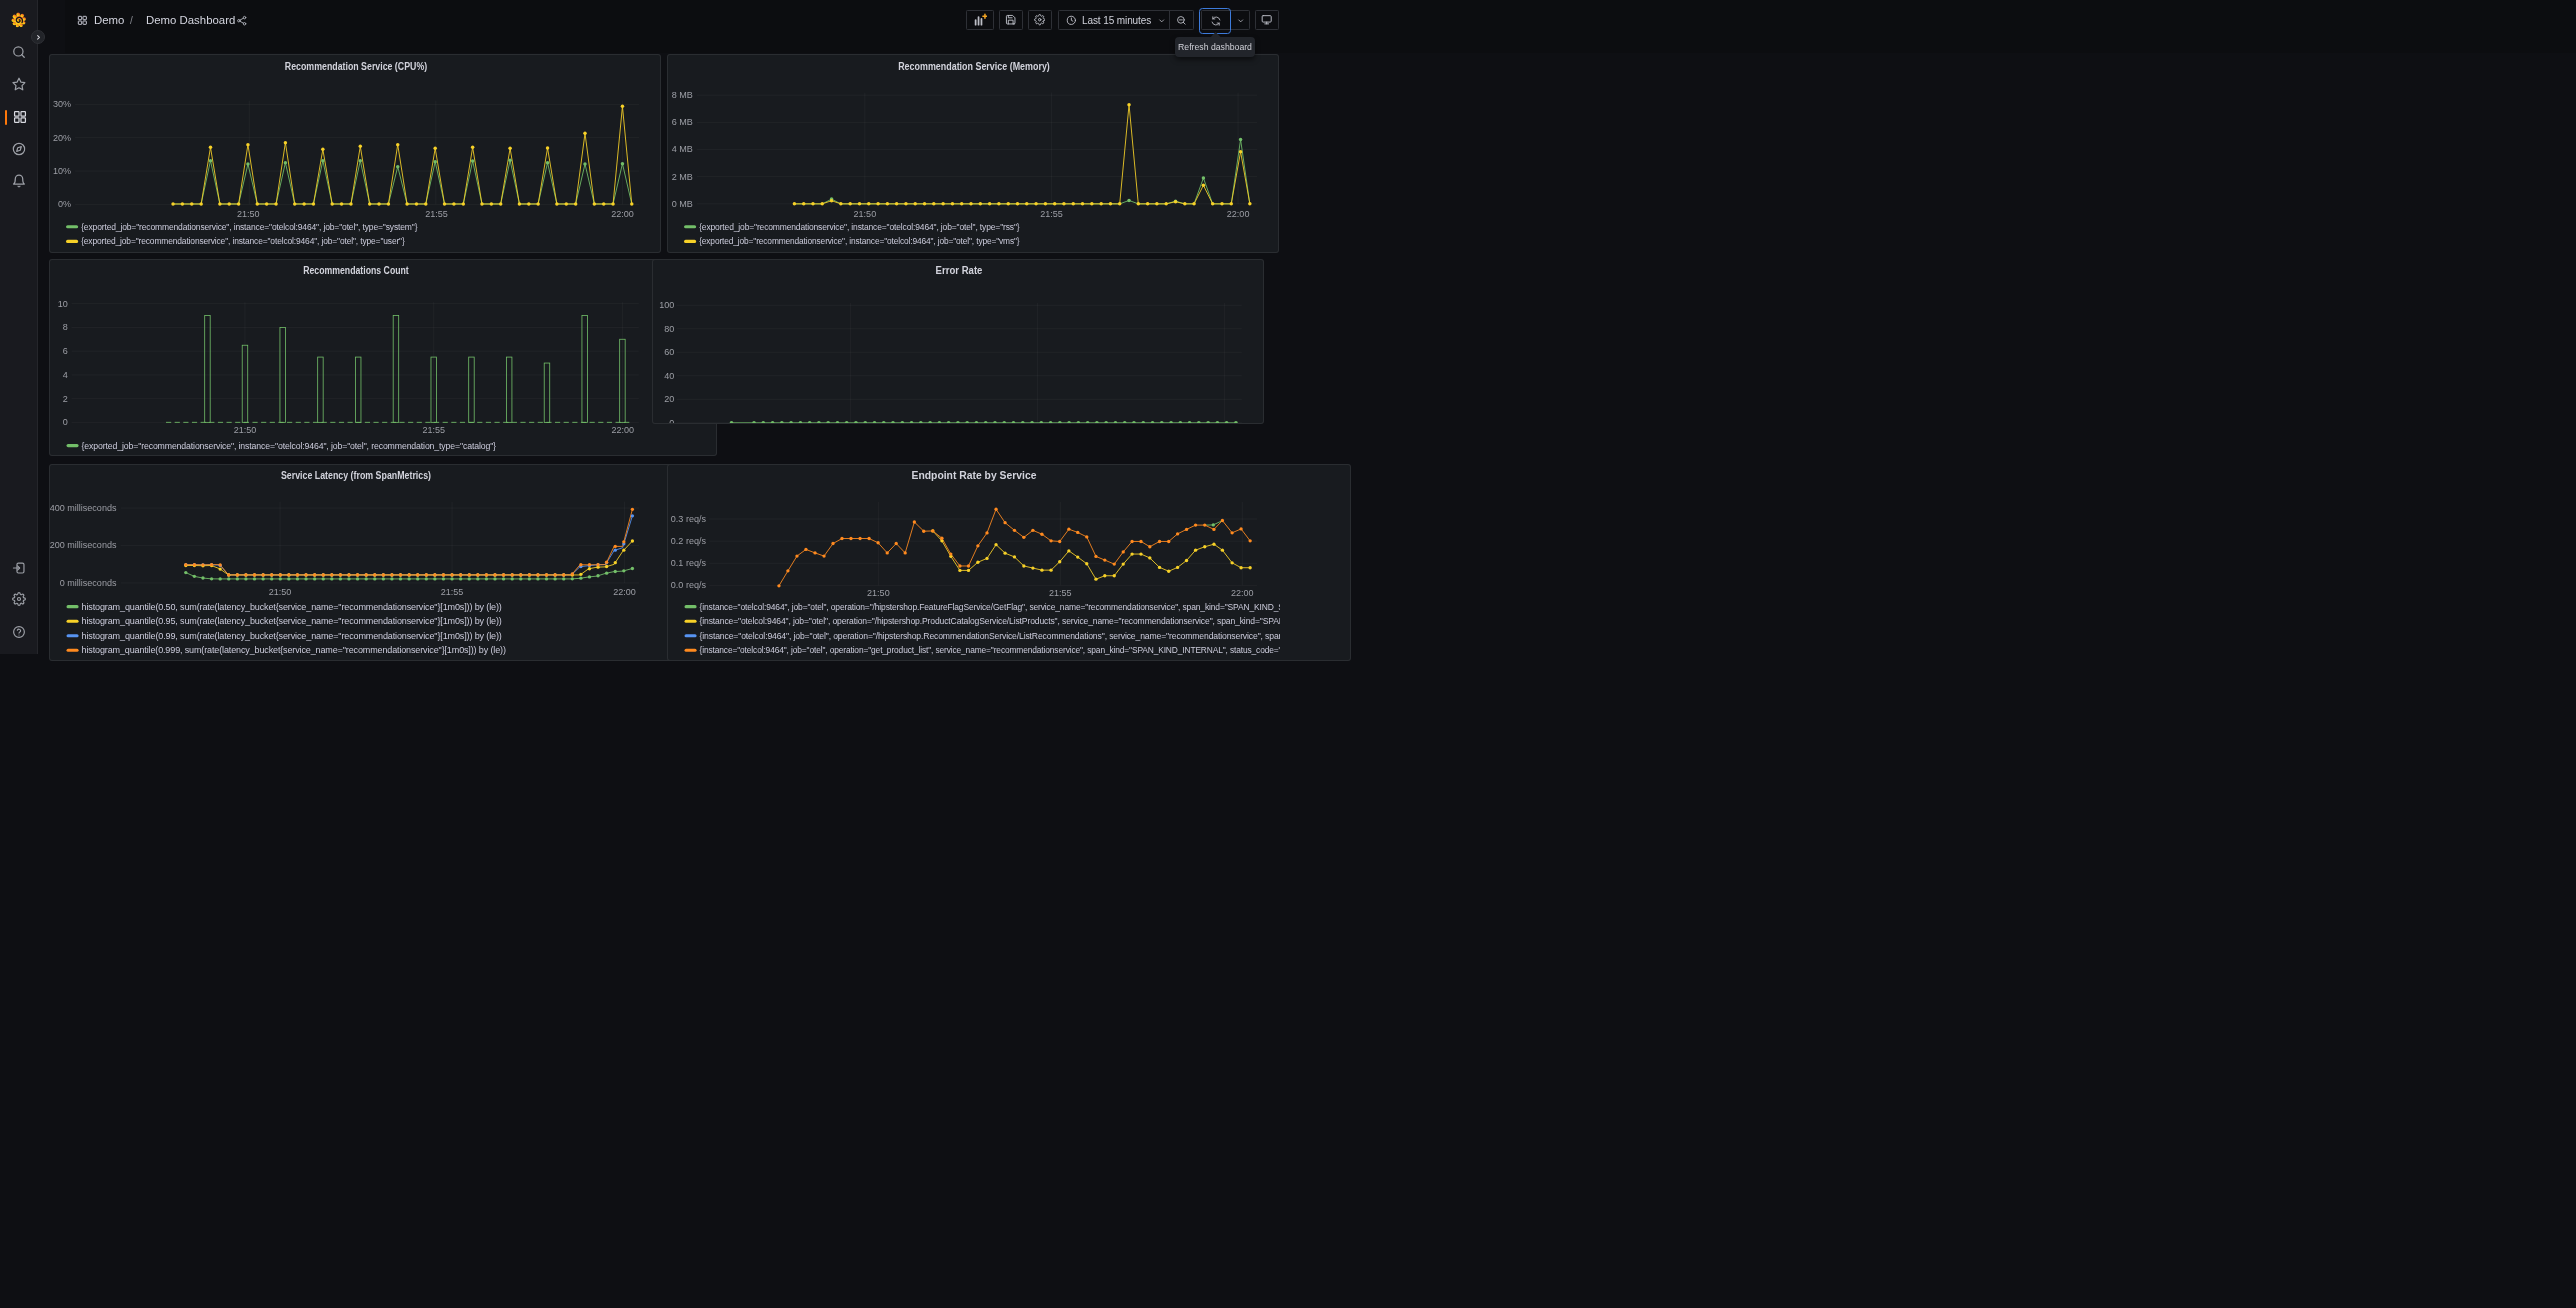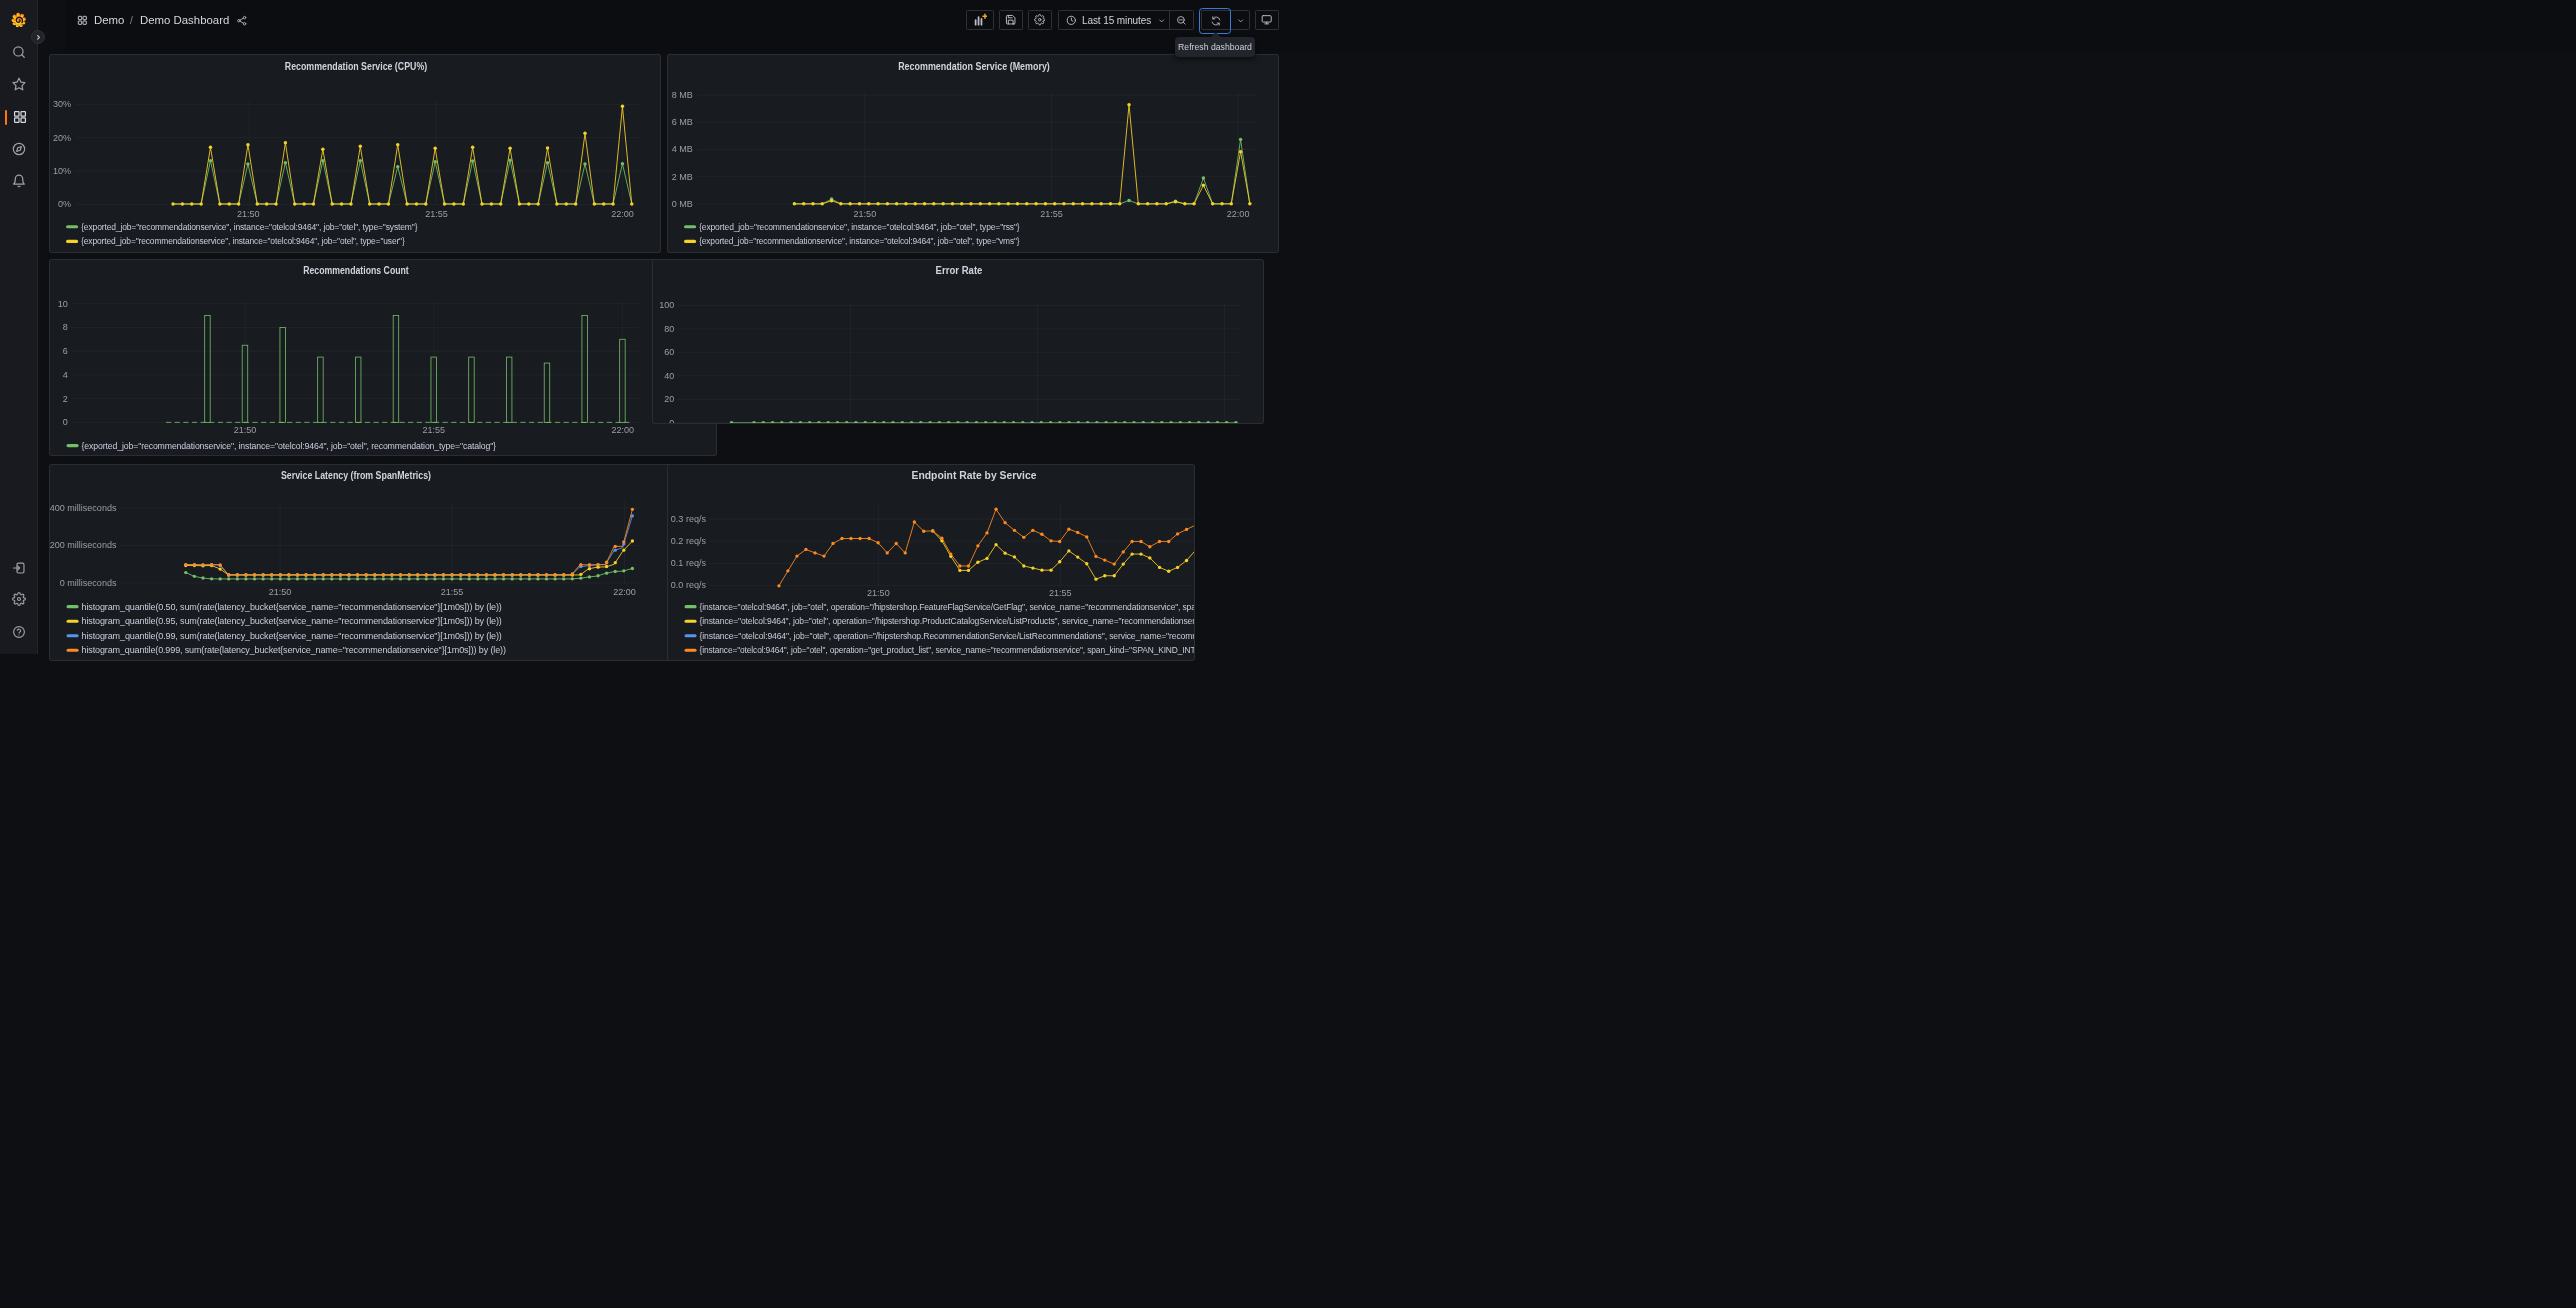--- a/index.html
+++ b/index.html
@@ -25,21 +25,21 @@
 <body>
 <div id="topbar">
   <svg class="abs" style="left:12px;top:15.4px" width="10.7" height="10.7" viewBox="0 0 24 24" fill="none" stroke="#c8c9d4" stroke-width="2.2">
       <rect x="3" y="3" width="7.5" height="7.5" rx="1"></rect>
       <rect x="13.5" y="3" width="7.5" height="7.5" rx="1"></rect>
       <rect x="3" y="13.5" width="7.5" height="7.5" rx="1"></rect>
       <rect x="13.5" y="13.5" width="7.5" height="7.5" rx="1"></rect>
     </svg>
   <span class="abs crumbtxt" style="left:29px;top:14px">Demo</span>
   <span class="abs crumbsep" style="left:65px;top:15px">/</span>
-  <span class="abs crumbtxt" style="left:75px;top:14px">Demo Dashboard</span>
+  <span class="abs crumbtxt" style="left:81px;top:14px">Demo Dashboard</span>
   <span class="abs" style="left:171px;top:14.8px"><svg class="" width="11.4" height="11.4" viewBox="0 0 24 24" fill="none" stroke="#aeb0b8" stroke-width="2" stroke-linecap="round" stroke-linejoin="round">
         <circle cx="18" cy="5.5" r="2.6"></circle>
         <circle cx="6" cy="12" r="2.6"></circle>
         <circle cx="18" cy="18.5" r="2.6"></circle>
         <line x1="8.3" y1="13.2" x2="15.7" y2="17.3"></line>
         <line x1="15.7" y1="6.7" x2="8.3" y2="10.8"></line>
       </svg></span>
 </div>
 <div id="tooltiparrow"></div>
 <div id="tooltip">Refresh dashboard</div>
@@ -691,21 +691,21 @@
       <rect x="23.5" y="209.1" width="18" height="4.6" rx="2.3" fill="#73bf69"></rect>
       <text x="46" y="215.8" font-size="12.2" letter-spacing="-0.2" textLength="626.9" lengthAdjust="spacingAndGlyphs" fill="#ccccdc">histogram_quantile(0.50, sum(rate(latency_bucket{service_name="recommendationservice"}[1m0s])) by (le))</text>
       <rect x="23.5" y="230.8" width="18" height="4.6" rx="2.3" fill="#f7d128"></rect>
       <text x="46" y="237.5" font-size="12.2" letter-spacing="-0.2" textLength="626.9" lengthAdjust="spacingAndGlyphs" fill="#ccccdc">histogram_quantile(0.95, sum(rate(latency_bucket{service_name="recommendationservice"}[1m0s])) by (le))</text>
       <rect x="23.5" y="252.5" width="18" height="4.6" rx="2.3" fill="#5794f2"></rect>
       <text x="46" y="259.2" font-size="12.2" letter-spacing="-0.2" textLength="626.9" lengthAdjust="spacingAndGlyphs" fill="#ccccdc">histogram_quantile(0.99, sum(rate(latency_bucket{service_name="recommendationservice"}[1m0s])) by (le))</text>
       <rect x="23.5" y="274.2" width="18" height="4.6" rx="2.3" fill="#ff8a1f"></rect>
       <text x="46" y="280.9" font-size="12.2" letter-spacing="-0.2" textLength="633" lengthAdjust="spacingAndGlyphs" fill="#ccccdc">histogram_quantile(0.999, sum(rate(latency_bucket{service_name="recommendationservice"}[1m0s])) by (le))</text>
     </svg>
 </div>
-<div class="panel" style="left:667px;top:464px;width:528px;height:197px">
+<div class="panel" style="left:667px;top:464px;width:684px;height:197px">
 <svg width="612" height="197" viewBox="0 0 911 294" style="position:absolute;left:0;top:0">
       <text x="455.5" y="20.8" text-anchor="middle" textLength="186.5" lengthAdjust="spacingAndGlyphs" font-size="16.2" font-weight="bold" fill="#d2d3dc">Endpoint Rate by Service</text>
       <line x1="60.3" y1="80.6" x2="877.9" y2="80.6" stroke="rgba(204,204,220,0.075)" stroke-width="1"></line>
       <line x1="60.3" y1="113.6" x2="877.9" y2="113.6" stroke="rgba(204,204,220,0.075)" stroke-width="1"></line>
       <line x1="60.3" y1="146.6" x2="877.9" y2="146.6" stroke="rgba(204,204,220,0.075)" stroke-width="1"></line>
       <line x1="60.3" y1="179.6" x2="877.9" y2="179.6" stroke="rgba(204,204,220,0.075)" stroke-width="1"></line>
       <line x1="312.8" y1="55" x2="312.8" y2="179.6" stroke="rgba(204,204,220,0.075)" stroke-width="1"></line>
       <line x1="584.3" y1="55" x2="584.3" y2="179.6" stroke="rgba(204,204,220,0.075)" stroke-width="1"></line>
       <line x1="855.8" y1="55" x2="855.8" y2="179.6" stroke="rgba(204,204,220,0.075)" stroke-width="1"></line>
       <text x="55.5" y="80.6" text-anchor="end" dominant-baseline="central" font-size="13.5" fill="#9d9fa6">0.3 req/s</text>

